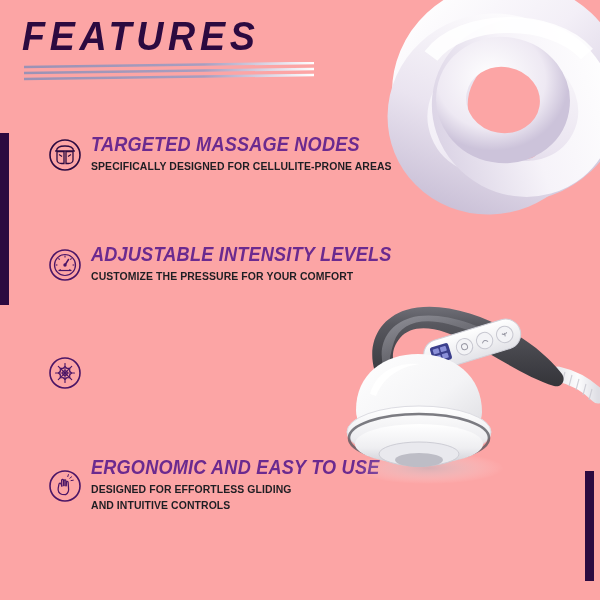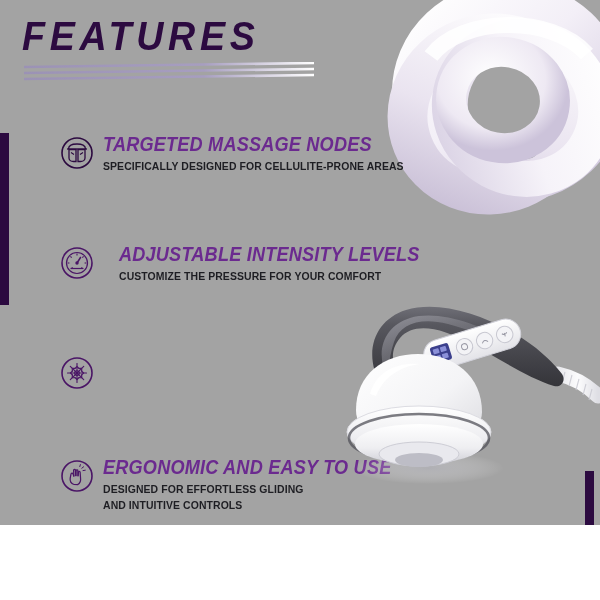--- a/index.html
+++ b/index.html
@@ -5,22 +5,22 @@
   html,body{margin:0;padding:0;}
   body{
     width:600px;height:600px;
     background:#ffffff;
     font-family:"Liberation Sans", sans-serif;
     overflow:hidden;
     position:relative;
   }
   #page{
     position:relative;
-    width:600px;height:525px;
-    background:#a3a3a3;
+    width:600px;height:600px;
+    background:#fca5a5;
     overflow:hidden;
   }
 
   
   .torus-wrap{
     position:absolute;
     right:-18px; top:-10px;
     width:235px;height:235px;
     pointer-events:none;
   }
@@ -66,26 +66,26 @@
   .title-rules svg{display:block;}
 
   
   .features{
     position:absolute;
     left:44px;top:134px;
     width:330px;
   }
   .feature{
     position:absolute;
-    left:16px;
+    left:4px;
     display:flex;
-    align-items:flex-start;
+    align-items:center;
   }
   .f0{top:0px;}
-  .f1{top:110px;gap:16px;}
+  .f1{top:110px;}
   .f2{top:220px;}
   .f3{top:323px;}
 
   .ficon{
     width:34px;height:34px;
     flex:0 0 34px;
     margin-top:2px;
     margin-right:9px;
   }
   .ficon svg{display:block;width:34px;height:34px;}

